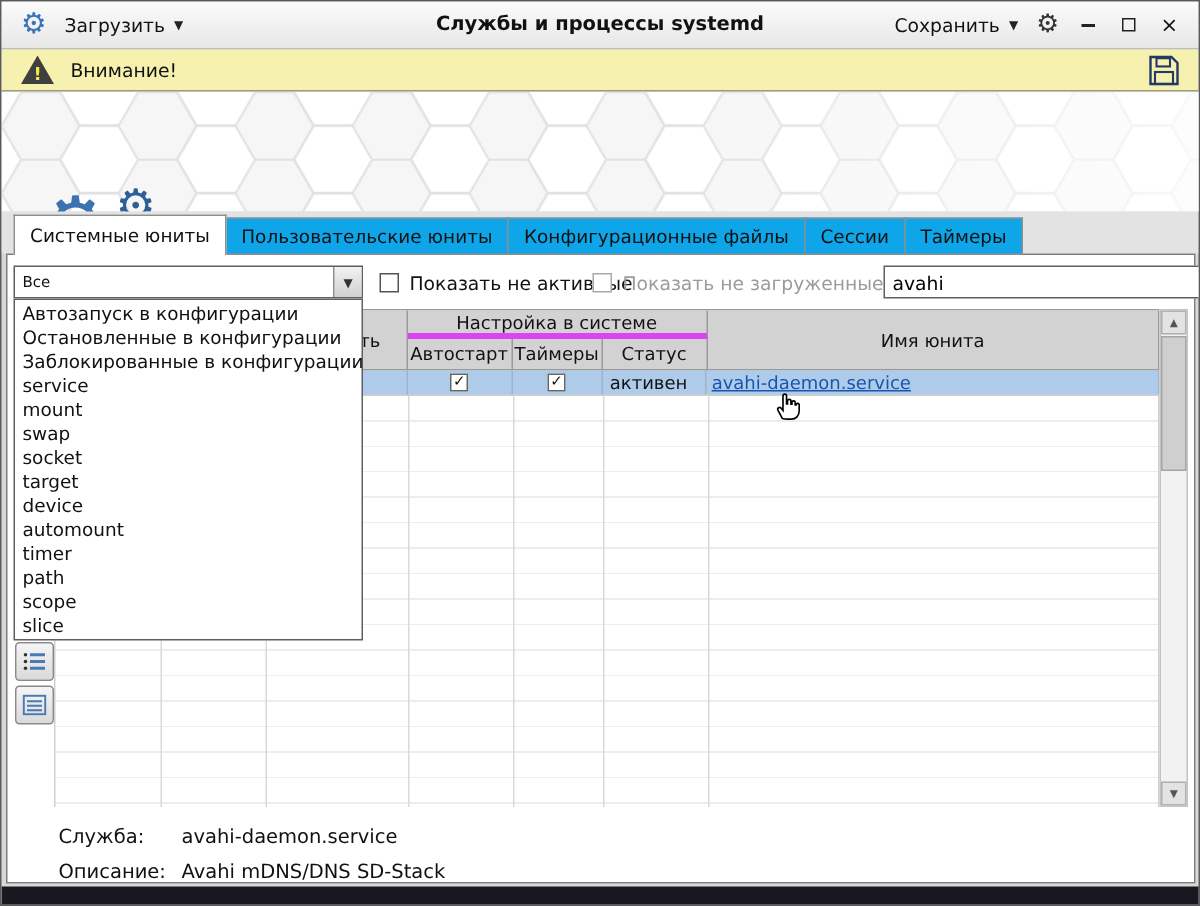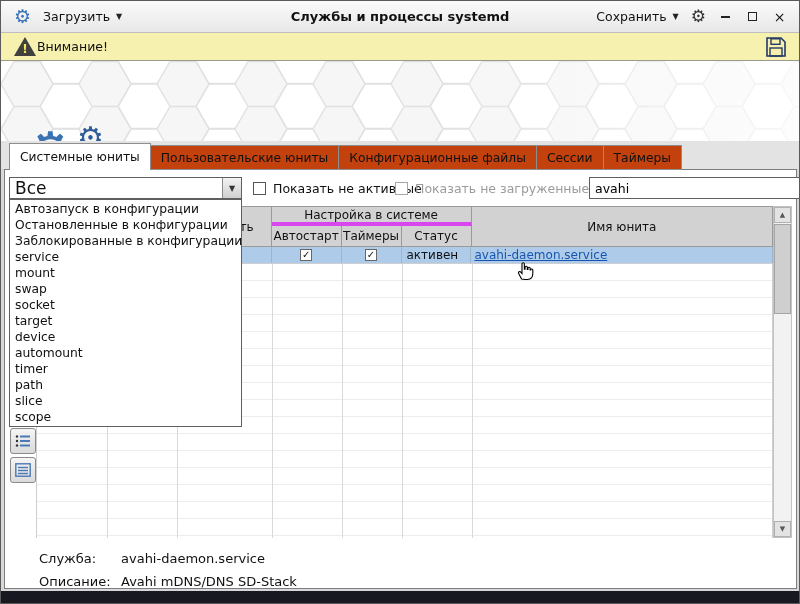--- a/index.html
+++ b/index.html
@@ -23,50 +23,50 @@
   .tb-gear{color:#333;font-size:17px;line-height:1;cursor:pointer}
   .ctl{width:15px;height:15px;display:flex;align-items:center;justify-content:center;cursor:pointer}
   .ctl-min-bar{width:9px;height:2px;background:#222}
   .ctl-max-box{width:9px;height:9px;border:1px solid #222}
   .ctl-close{font-size:14px;line-height:1;color:#111}
 
   
   .warnbar{position:absolute;left:0;top:32px;width:100%;height:28px;background:#f6f1ae;
     border-bottom:1px solid #9a9a8a;display:flex;align-items:center;z-index:5}
   .warn-tri{margin-left:12px}
-  .warn-text{font-size:12.5px}
+  .warn-text{margin-left:10px;font-size:12.5px}
   .warn-floppy{margin-left:auto;margin-right:12px;cursor:pointer}
 
   
   .header{position:absolute;left:0;top:60px;width:100%;height:80px;background:#fff;z-index:1}
   .hexbg{position:absolute;left:0;top:0}
   .hexfade{position:absolute;inset:0;
     background:linear-gradient(to right,rgba(255,255,255,0) 0%,rgba(255,255,255,0) 55%,rgba(255,255,255,.75) 100%)}
   .logo-gear-big{position:absolute;left:26px;top:64px;font-size:52px;color:#3a72b2;line-height:1;z-index:2}
   .logo-gear-small{position:absolute;left:76px;top:62px;font-size:30px;color:#2e5e99;line-height:1;z-index:2}
   .logo-gear-tiny{position:absolute;left:82px;top:102px;font-size:22px;color:#4c80bc;line-height:1;z-index:2}
   .hdr-title{position:absolute;left:121px;top:80px;font-size:15px;font-weight:bold;z-index:2}
   .hdr-sub{position:absolute;left:121px;top:107px;font-size:12px;font-weight:bold;z-index:2}
 
   .tabstrip{position:absolute;left:0;top:140px;width:100%;height:28px;background:#e3e3e3;z-index:1}
 
   
   .tabs{position:absolute;left:8px;top:142px;height:27px;display:flex;align-items:flex-end;z-index:3}
-  .tab{height:25px;line-height:24px;padding:0 10px;font-size:12.3px;background:#c2410c;
+  .tab{height:25px;line-height:24px;padding:0 10px;font-size:12.3px;background:#0ea5e9;
     border:1px solid #8e8e8e;margin-right:-1px;cursor:pointer;white-space:nowrap}
   .tab.active{height:27px;line-height:26px;background:#fff;border-bottom:none;z-index:2}
 
   
   .panel{position:absolute;left:3px;top:168px;width:793px;height:420px;background:#fff;
     border:1px solid #7d7d7d;z-index:1}
 
   
   .combo{position:absolute;left:8px;top:176px;width:233px;height:22px;background:#fff;
     border:1px solid #5f5f5f;display:flex;align-items:center;z-index:2;cursor:pointer}
-  .combo-text{flex:1;padding-left:5px;font-size:17px}
+  .combo-text{flex:1;padding-left:5px;font-size:10px}
   .combo-btn{width:19px;height:100%;background:linear-gradient(#f2f2f2,#d0d0d0);
     border-left:1px solid #8c8c8c;display:flex;align-items:center;justify-content:center;
     font-size:8px;color:#333}
   .fcheck{position:absolute;display:flex;align-items:center;gap:7px;font-size:12.5px;z-index:2;cursor:pointer}
   .cbox{width:13px;height:13px;background:#fff;border:1px solid #555;flex:none}
   .fcheck.disabled{color:#9b9b9b}
   .fcheck.disabled .cbox{border-color:#a8a8a8}
   #chk1{left:252px;top:180px}
   #chk2{left:394px;top:180px}
   .search{position:absolute;left:588px;top:176px;width:213px;height:22px;border:1px solid #5f5f5f;
@@ -308,22 +308,22 @@
     <div class="popup-item">Заблокированные в конфигурации</div>
     <div class="popup-item">service</div>
     <div class="popup-item">mount</div>
     <div class="popup-item">swap</div>
     <div class="popup-item">socket</div>
     <div class="popup-item">target</div>
     <div class="popup-item">device</div>
     <div class="popup-item">automount</div>
     <div class="popup-item">timer</div>
     <div class="popup-item">path</div>
+    <div class="popup-item">scope</div>
     <div class="popup-item">slice</div>
-    <div class="popup-item">scope</div>
   </div>
 
   <svg class="cursor-hand" width="22" height="24" viewBox="0 0 24 24">
     <path d="M9.3 21.8 L6.2 15.9 C5.3 14.3 7.3 12.9 8.5 14.3 L9.8 15.9 L9.8 5.4 C9.8 3.6 12.4 3.6 12.4 5.4 L12.4 11.2 L13.1 11.2 L13.1 9.2 C13.1 7.5 15.6 7.5 15.6 9.2 L15.6 11.4 L16.3 11.4 L16.3 10.2 C16.3 8.6 18.7 8.6 18.7 10.2 L18.7 11.9 L19.3 11.9 C19.3 10.5 21.6 10.5 21.6 12 L21.6 16.2 C21.6 19.8 19.3 22.3 15.8 22.3 L13.2 22.3 C11.4 22.3 10.1 22 9.3 21.8 Z" fill="#ffffff" stroke="#000000" stroke-width="1.2"></path>
   </svg>
 
   <div class="bottombar"></div>
 </div>
 
 </body></html>

